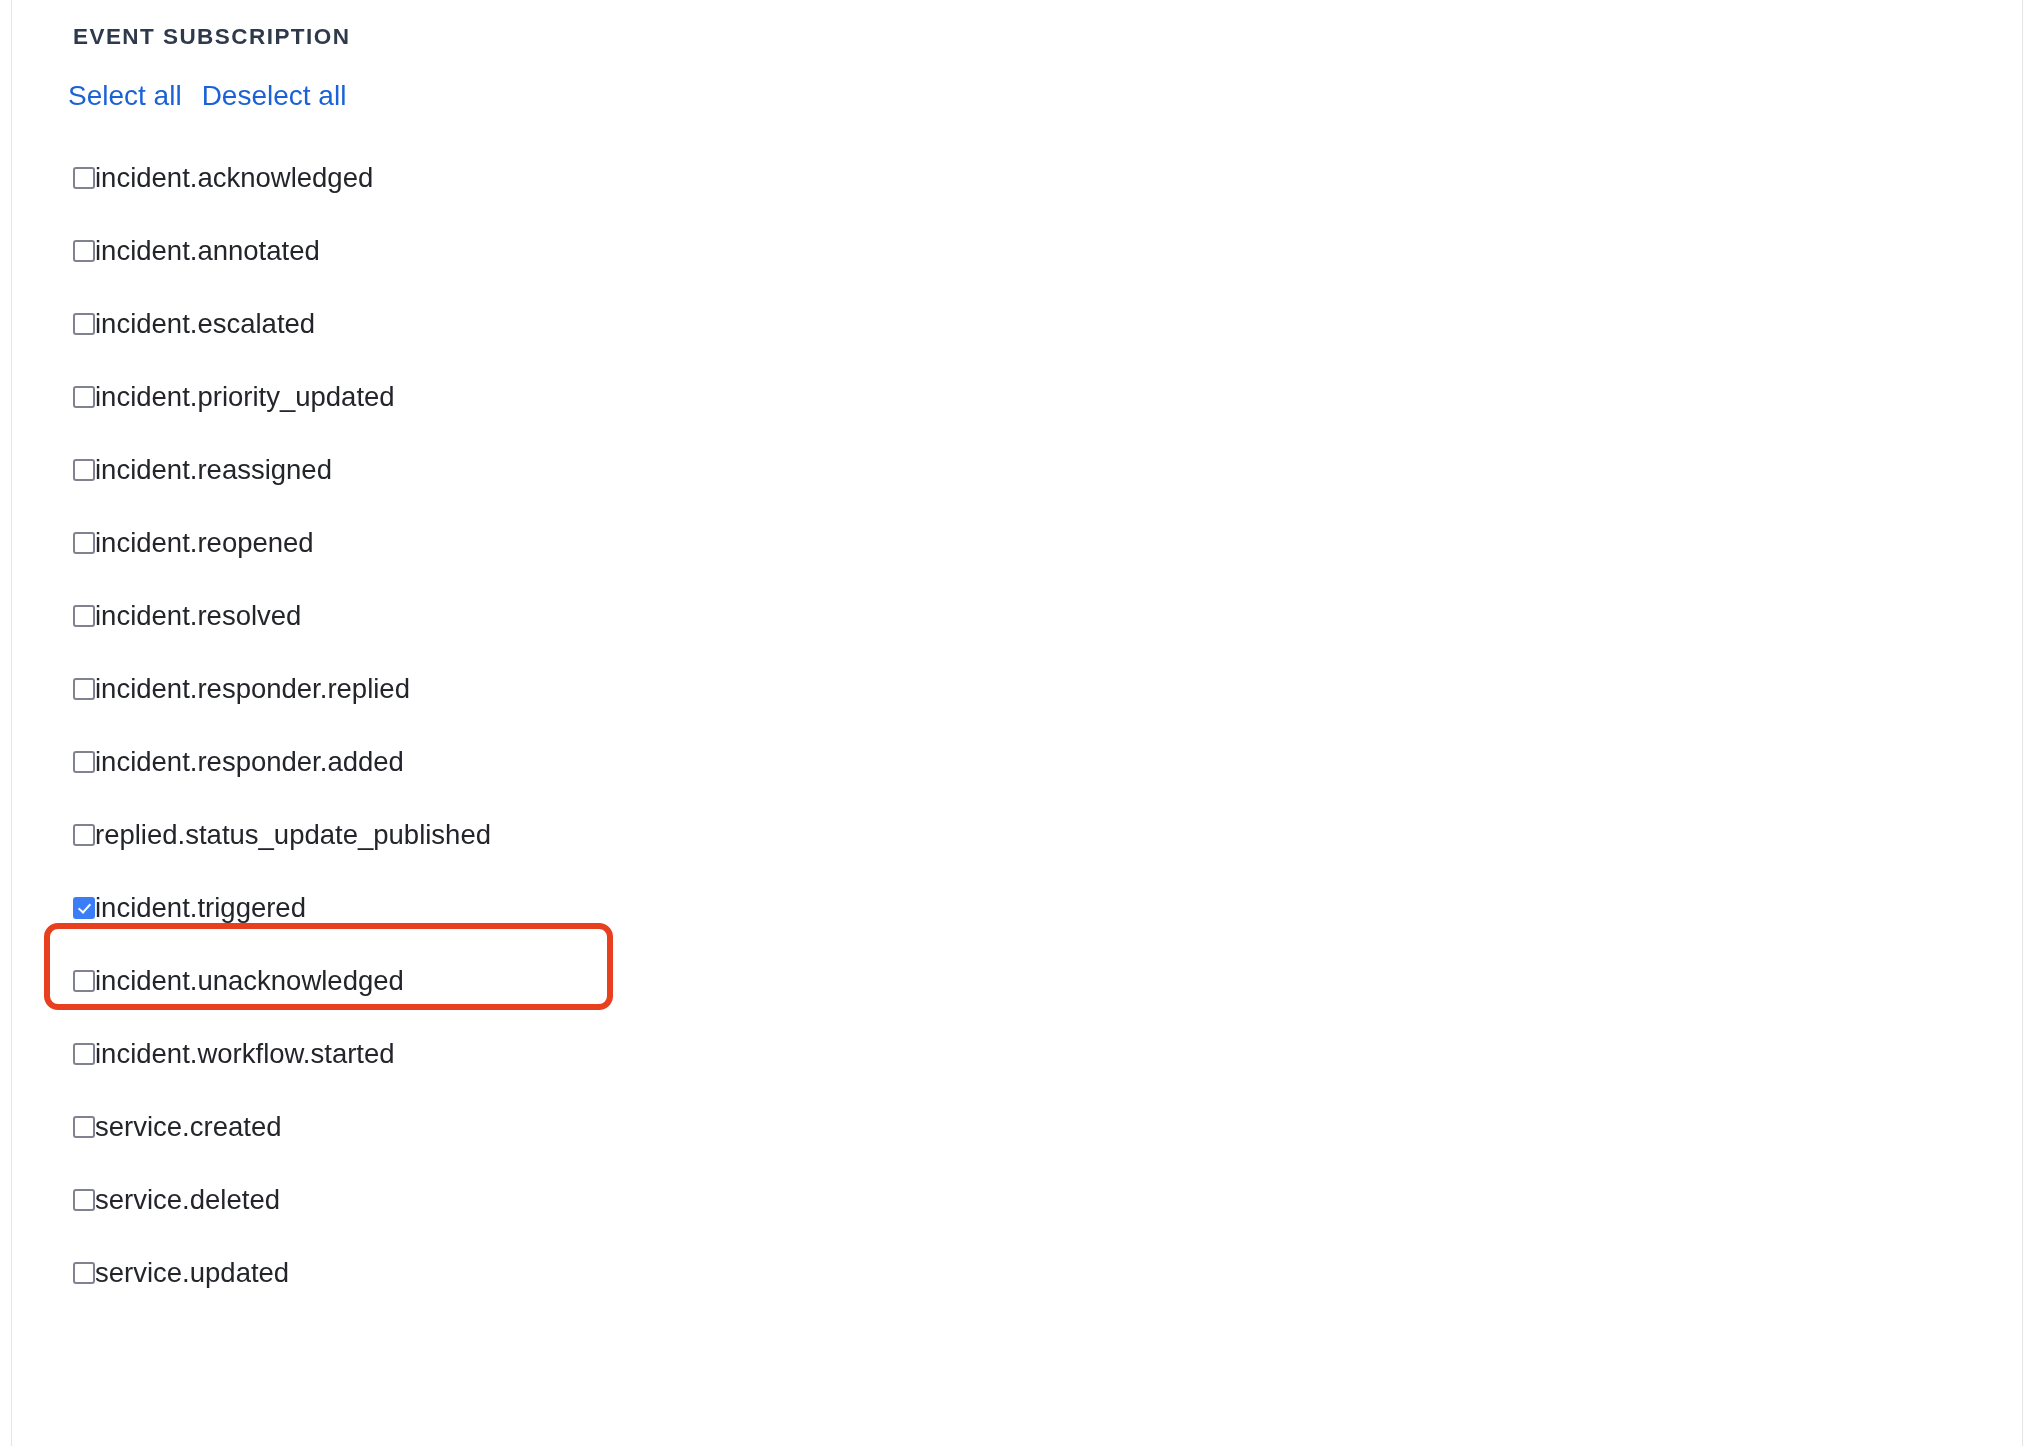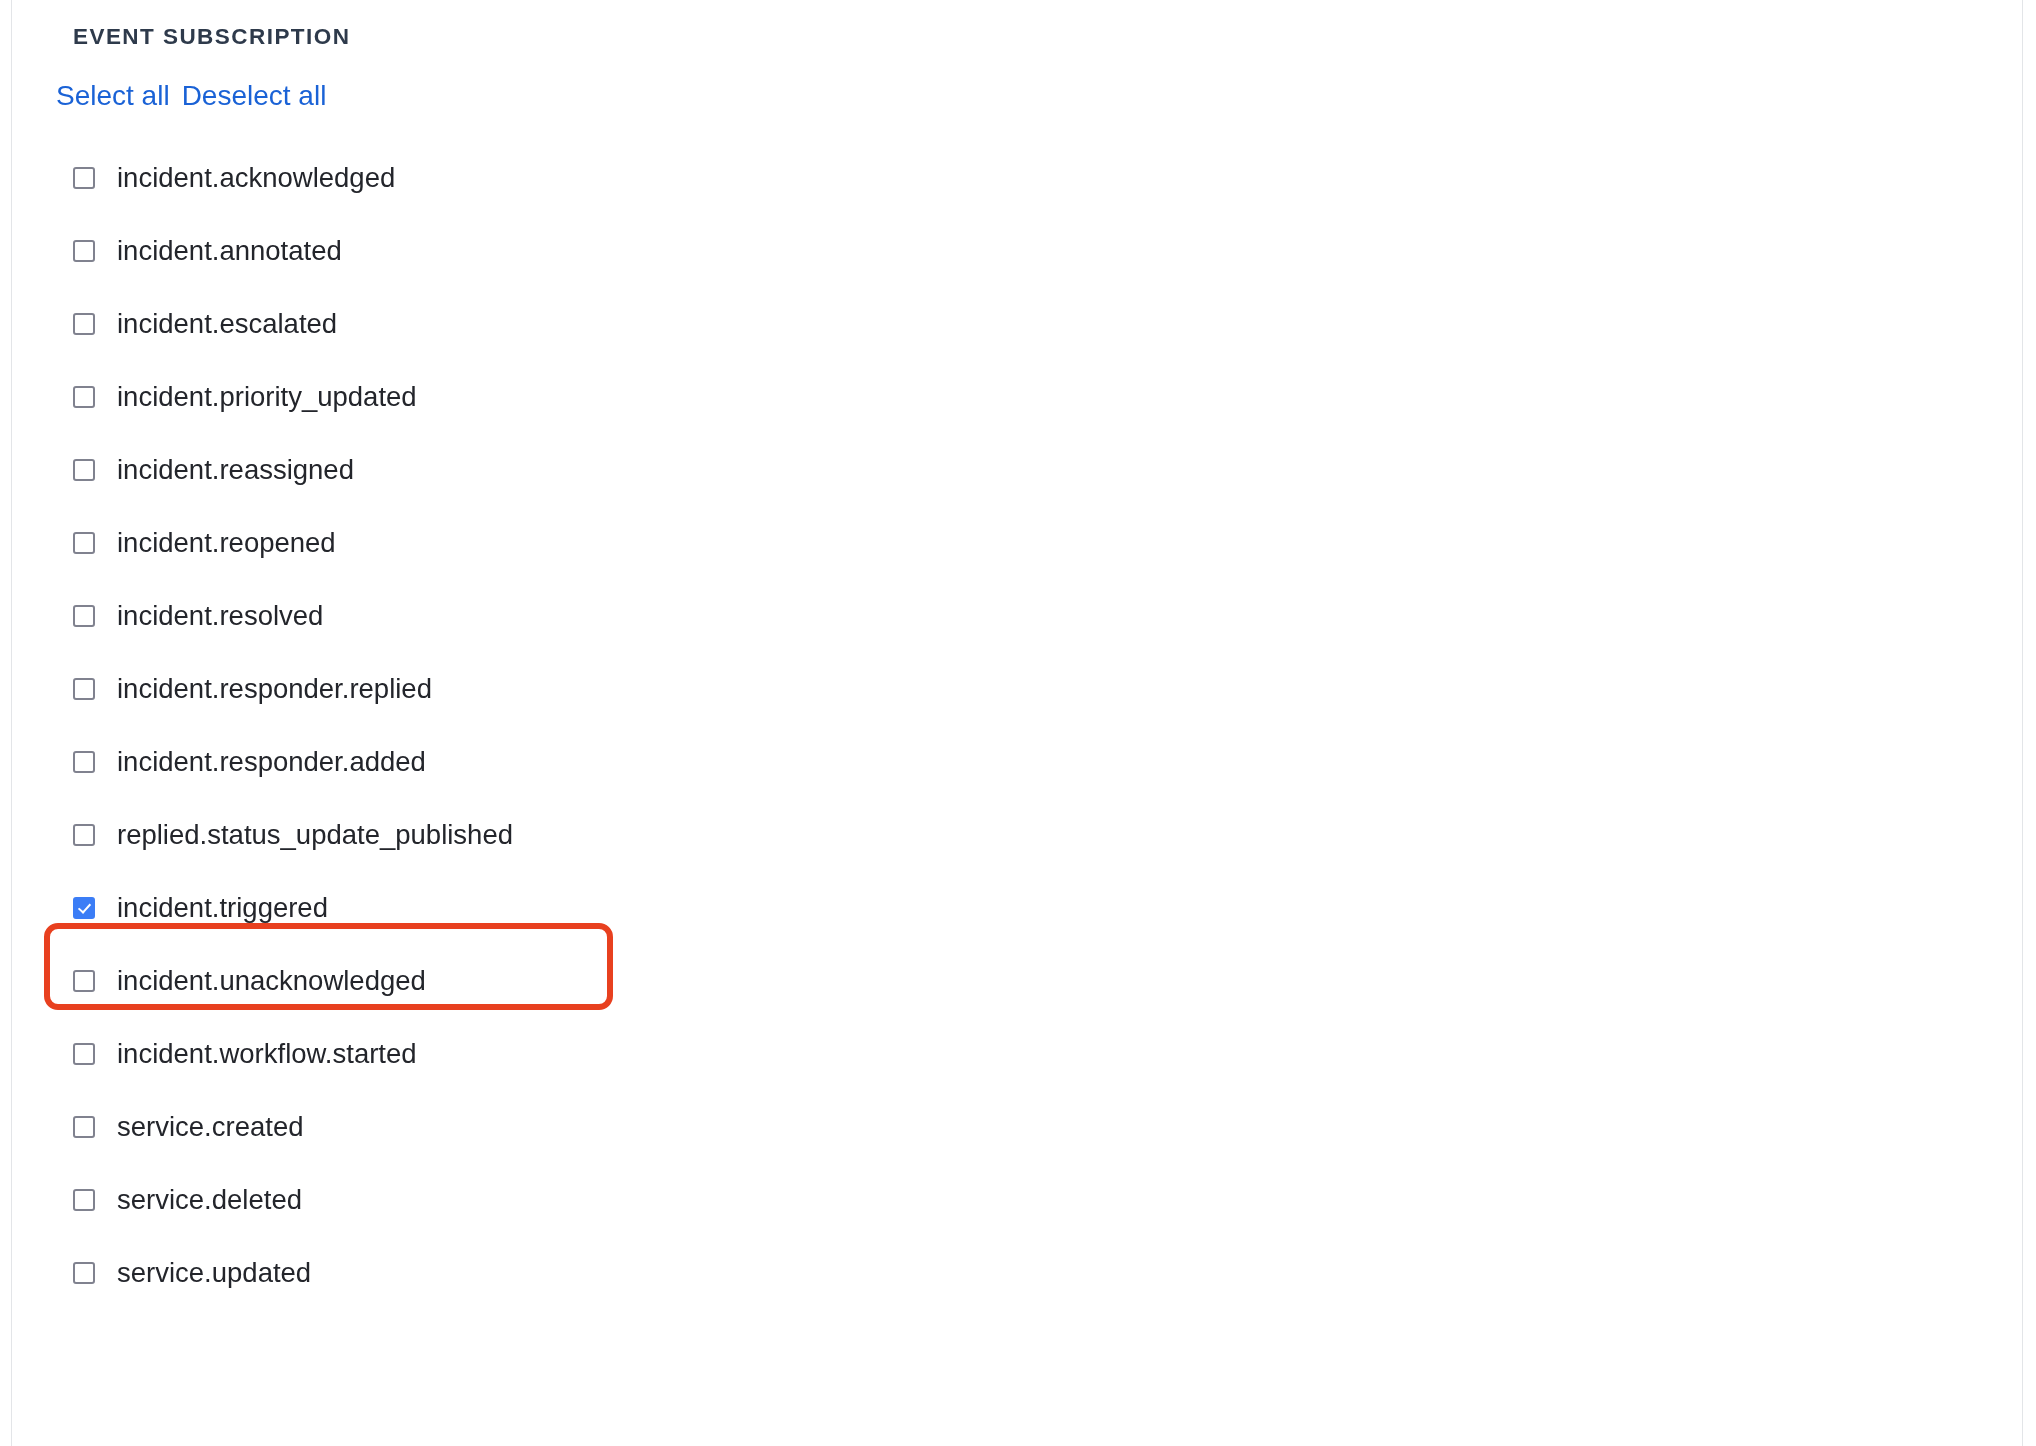--- a/index.html
+++ b/index.html
@@ -44,25 +44,25 @@
     font-size: 22.5px;
     line-height: 26px;
     letter-spacing: 1.45px;
     color: #2e3a4b;
     font-weight: 700;
     white-space: nowrap;
   }
 
   .bulk-actions {
     position: absolute;
-    left: 56px;
+    left: 68px;
     top: 79px;
     display: flex;
     align-items: baseline;
-    gap: 12px;
+    gap: 20px;
     justify-content: flex-end;
   }
   .bulk-link {
     font-size: 28px;
     line-height: 34px;
     color: #1a62d6;
     cursor: pointer;
     white-space: nowrap;
     font-weight: 400;
   }
@@ -104,21 +104,20 @@
     left: 5.5px;
     top: 2px;
     width: 5px;
     height: 10px;
     border: solid #ffffff;
     border-width: 0 2.6px 2.6px 0;
     transform: rotate(42deg);
   }
 
   .event-label {
-    margin-left: 22px;
     font-size: 27.5px;
     line-height: 32px;
     color: #23252b;
     white-space: nowrap;
     cursor: pointer;
     font-weight: 400;
   }
 
   
   .highlight-box {

